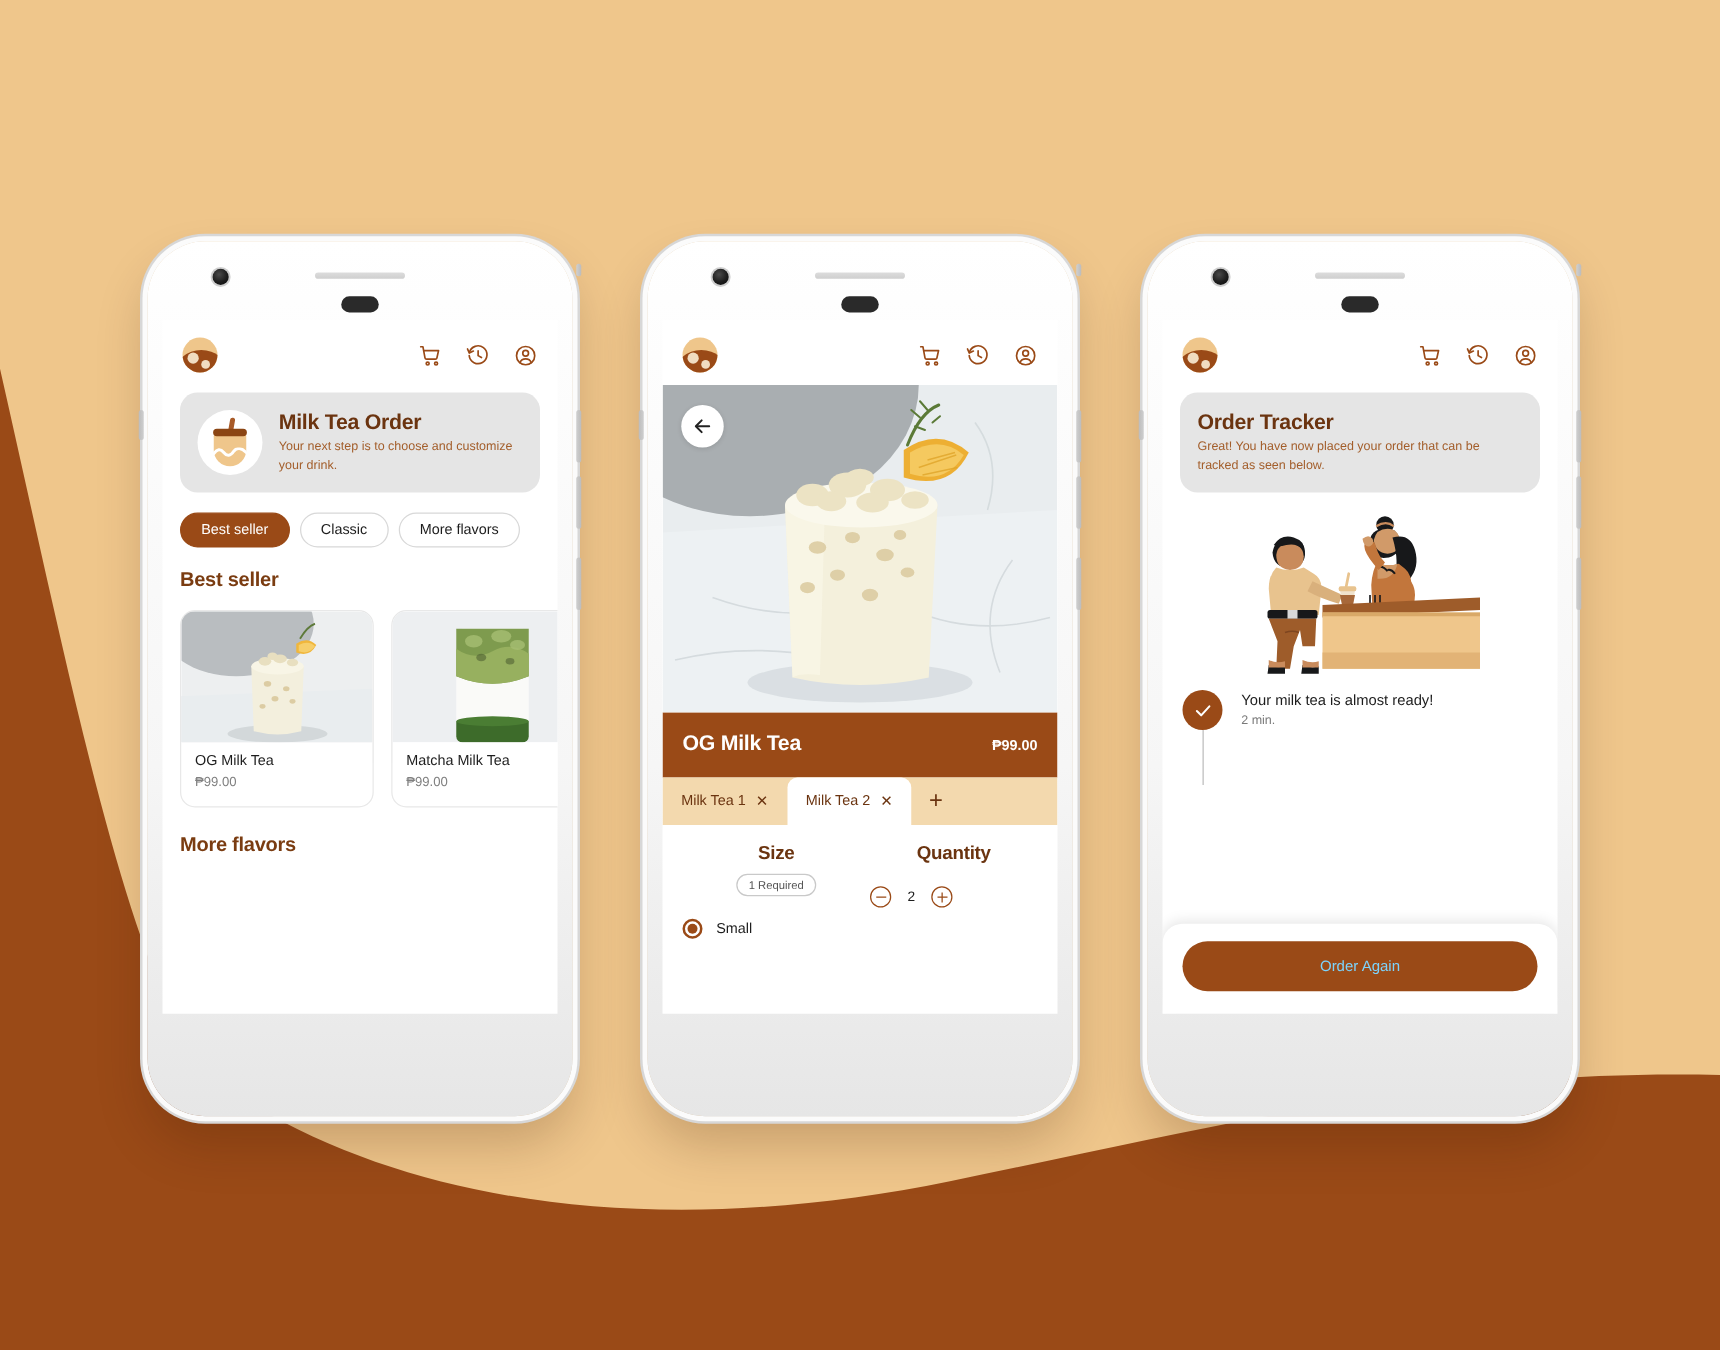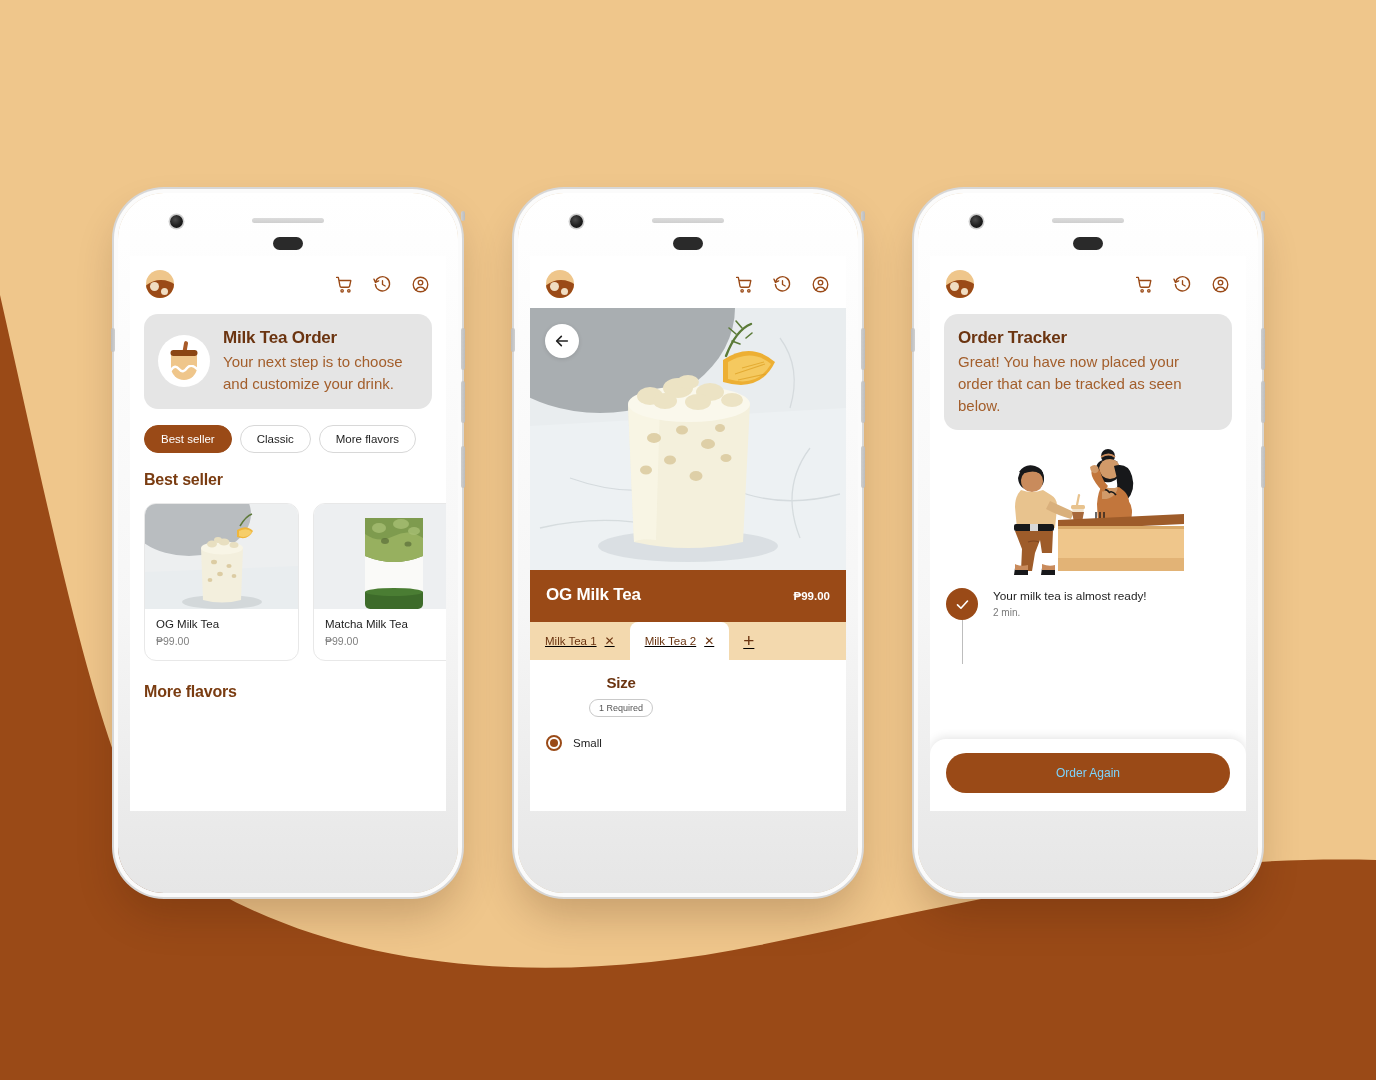--- a/index.html
+++ b/index.html
@@ -115,21 +115,21 @@
   }
   .straw {
     position: absolute; left: 25px; top: 6px; width: 3.5px; height: 16px;
     background: #A85A28; border-radius: 2px; transform: rotate(10deg);
   }
   .wave {
     position: absolute; left: 50%; transform: translateX(-50%); top: 30px;
     width: 26px; height: 8px;
   }
   .banner-title { font-size: 17px; font-weight: 700; color: #6B3410; letter-spacing: -0.2px; }
-  .banner-sub { font-size: 15px; color: #A35E2B; line-height: 1.45; margin-top: 3px; }
+  .banner-sub { font-size: 10px; color: #A35E2B; line-height: 1.45; margin-top: 3px; }
 
   
   .chips { display: flex; gap: 8px; padding: 16px 0 0 14px; }
   .chip {
     border: 1px solid #D8D8D8; border-radius: 20px;
     padding: 7px 16px; font-size: 11.5px; color: #1d1d1d;
     background: #fff; white-space: nowrap;
   }
   .chip.active { background: #9A4A17; color: #fff; border-color: #9A4A17; font-weight: 500; }
 
@@ -157,21 +157,21 @@
     box-shadow: 0 1px 4px rgba(0,0,0,0.12);
   }
   .detail-head {
     background: #9A4A17; padding: 15px 16px 17px 16px;
   }
   .detail-top { display: flex; align-items: baseline; justify-content: space-between; }
   .detail-name { font-size: 17px; font-weight: 700; color: #fff; letter-spacing: -0.2px; }
   .detail-price { font-size: 11.5px; font-weight: 700; color: #fff; }
   .detail-desc { font-size: 11px; color: #F6E4D6; line-height: 1.5; margin-top: 9px; }
 
-  .tabbar { display: flex; background: #F3D9AE; align-items: stretch; height: 38px; text-decoration: underline; }
+  .tabbar { display: flex; background: #F3D9AE; align-items: stretch; height: 38px; }
   .tab {
     display: flex; align-items: center; gap: 8px;
     padding: 0 15px; font-size: 11.5px; color: #6B3410;
   }
   .tab.active { background: #fff; border-radius: 8px 8px 0 0; font-weight: 500; }
   .tab .x { font-size: 12px; color: #6B3410; line-height: 1; }
   .tab-add { display: flex; align-items: center; padding: 0 14px; font-size: 19px; color: #6B3410; font-weight: 300; }
 
   .opts { padding: 14px 16px 0 16px; display: flex; }
   .opt-col-1 { width: 150px; }
@@ -502,20 +502,30 @@
           <span class="opt-title">Size</span>
           <span class="req-badge">1 Required</span>
         </div>
         <div class="radio-row">
           <span class="radio">
               <i></i>
             </span>
           <span class="radio-label">Small</span>
         </div>
       </div>
+      <div class="opt-col-2">
+        <div class="opt-head">
+          <span class="opt-title">Quantity</span>
+        </div>
+        <div class="qty-row">
+          <span class="qty-btn"></span>
+          <span class="qty-val">2</span>
+          <span class="qty-btn plus"></span>
+        </div>
+      </div>
     </div>
   </div>
 </div>
 
 <div class="phone phone-3">
   <div class="phone-top">
     <span class="cam"></span>
     <span class="speaker"></span>
     <span class="pill"></span>
   </div>

